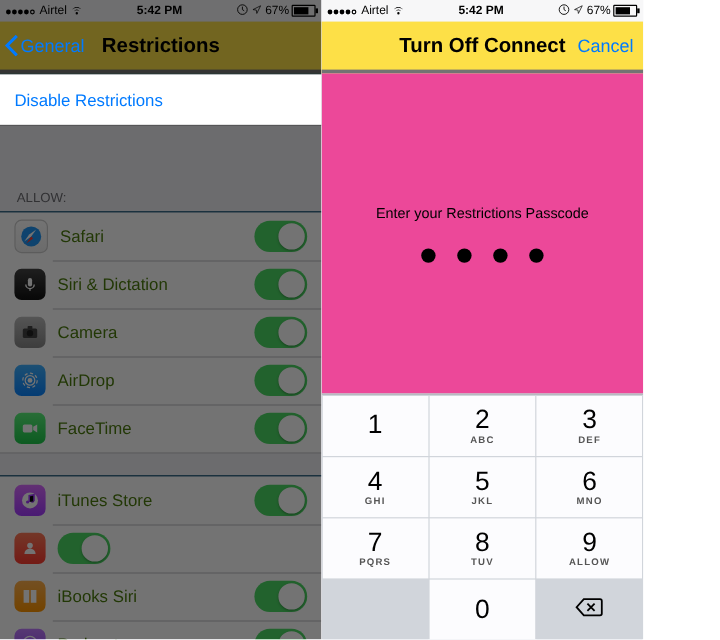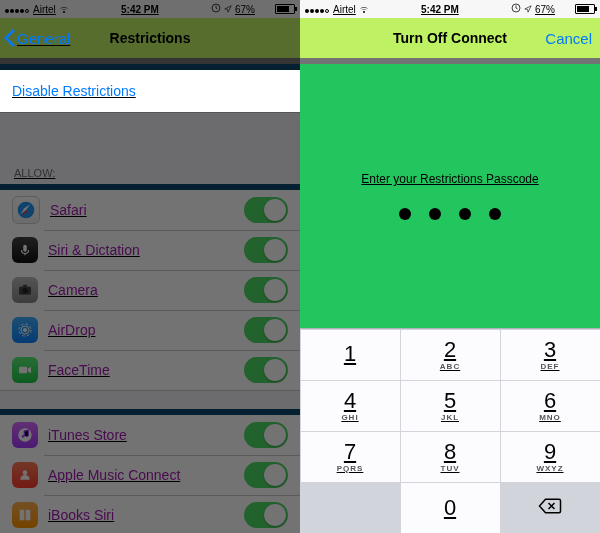--- a/index.html
+++ b/index.html
@@ -7,23 +7,22 @@
     padding: 0;
     width: 600px;
     height: 533px;
     font-family: -apple-system, "Helvetica Neue", Arial, sans-serif;
     background: #fff;
     overflow: hidden;
     font-size: 13px;
   }
   .wrap {
     display: flex;
-    width: 600px;
+    width: 536px;
     height: 533px;
-    text-decoration: underline;
   }
   .phone {
     width: 300px;
     height: 533px;
     position: relative;
     background: #efeff4;
     overflow: hidden;
   }
   
   .statusbar {
@@ -41,75 +40,75 @@
   .dots span {
     display: inline-block; width: 4px; height: 4px; border-radius: 50%;
     background: #000; margin-right: 1px;
   }
   .dots span.hollow { background: transparent; border: 0.5px solid #000; box-sizing: border-box; }
   .wifi {
     width: 10px; height: 8px; position: relative;
   }
   .wifi svg { width: 10px; height: 8px; }
   .battery {
-    display: inline-flex; align-items: center; gap: 18px;
+    display: inline-flex; align-items: center;
   }
   .battery .shell {
     width: 18px; height: 8px; border: 1px solid #000; border-radius: 1px;
     position: relative; margin-left: 2px;
   }
   .battery .shell::after {
     content: ""; position: absolute; right: -3px; top: 2px; width: 2px; height: 4px; background:#000;
   }
   .battery .fill { position: absolute; left: 1px; top: 1px; bottom: 1px; background:#000; }
   .navloc { width: 8px; height: 8px; }
   .rotlock { width: 10px; height: 10px; }
 
   
   .navbar {
     height: 40px;
-    background: #bef264;
-    border-bottom: 6px solid #737373;
+    background: #fde047;
+    border-bottom: 3px solid #737373;
     display: flex;
     align-items: center;
     position: relative;
   }
   .navbar .title {
     position: absolute; left: 0; right: 0; text-align: center;
-    font-weight: 600; font-size: 14px; color: #000;
+    font-weight: 600; font-size: 17px; color: #000;
   }
   .navbar .back {
     display: flex; align-items: center; color: #007aff; font-size: 15px;
     padding-left: 4px; z-index: 2;
   }
   .navbar .back svg { width: 11px; height: 18px; margin-right: 2px; }
   .navbar .action-right {
     position: absolute; right: 8px; color: #007aff; font-size: 15px; z-index: 2;
   }
 
   
   .section-head {
     font-size: 11px; color: #6d6d72; padding: 14px 14px 5px;
     text-transform: uppercase;
     margin-top: 40px;
   }
-  .list { background: #fff; border-top: 6px solid #0c4a6e; border-bottom: 1px solid #c8c7cc; }
+  .list { background: #fff; border-top: 1px solid #0c4a6e; border-bottom: 1px solid #c8c7cc; }
   .row {
     display: flex; align-items: center; height: 40px;
     padding: 0 12px; position: relative;
   }
   .row + .row::before {
     content:""; position:absolute; left:44px; right:0; top:0; height:1px; background:#c8c7cc;
   }
   .row .icon-box {
     width: 26px; height: 26px; border-radius: 6px; margin-right: 10px;
     display: flex; align-items: center; justify-content: center; color: #fff;
     flex-shrink: 0;
   }
-  .row .label { flex: 1; font-size: 14px; color: #a21caf; }
+  .row .label { flex: 1; font-size: 14px; color: #4d7c0f; }
   .row.link .label { color: #007aff; }
   .toggle {
     width: 44px; height: 26px; border-radius: 13px; background: #4cd964;
     position: relative;
   }
   .toggle::after {
     content:""; position:absolute; right:2px; top:2px; width:22px; height:22px;
     background:#fff; border-radius:50%; box-shadow:0 1px 2px rgba(0,0,0,.3);
   }
 
@@ -122,21 +121,21 @@
   .row.highlight {
     position: relative; z-index: 5;
     background: #fff;
     margin: 0 -0px;
     box-shadow: 0 0 0 1px rgba(0,0,0,.05);
     height: 42px;
   }
 
   
   .pass-area {
-    flex:1; background:#22c55e; display:flex; flex-direction:column;
+    flex:1; background:#ec4899; display:flex; flex-direction:column;
     align-items:center; justify-content:center;
   }
   .pass-prompt { font-size:12px; color:#000; margin-bottom:22px; font-weight:400; }
   .pass-dots { display:flex; gap:18px; }
   .pass-dots span {
     width:12px; height:12px; border-radius:50%; background:#000;
   }
   .right-col { display:flex; flex-direction:column; }
 
   .keypad {
@@ -294,21 +293,20 @@
         <span class="label">iTunes Store</span>
         <span class="toggle"></span>
       </div>
       <div class="row">
         <span class="icon-box ic-music">
           <svg viewBox="0 0 24 24" width="14" height="14">
               <circle cx="12" cy="8" r="4" fill="#fff"></circle>
               <path fill="#fff" d="M4 20a8 8 0 0116 0z"></path>
             </svg>
         </span>
-        <span class="label">Apple Music Connect</span>
         <span class="toggle"></span>
       </div>
       <div class="row">
         <span class="icon-box ic-ibooks">
           <svg viewBox="0 0 24 24" width="16" height="16">
               <path fill="#fff" d="M4 4h7v16H4zM13 4h7v16h-7z"></path>
             </svg>
         </span>
         <span class="label">iBooks Siri</span>
         <span class="toggle"></span>
@@ -411,21 +409,21 @@
         <div class="key">
             <span class="digit">7</span>
             <span class="letters">PQRS</span>
           </div>
         <div class="key">
             <span class="digit">8</span>
             <span class="letters">TUV</span>
           </div>
         <div class="key">
             <span class="digit">9</span>
-            <span class="letters">WXYZ</span>
+            <span class="letters">ALLOW</span>
           </div>
       </div>
       <div class="kp-row">
         <div class="key blank"></div>
         <div class="key">
             <span class="digit">0</span>
           </div>
         <div class="key blank del">
           <span>
             <svg viewBox="0 0 32 24">

